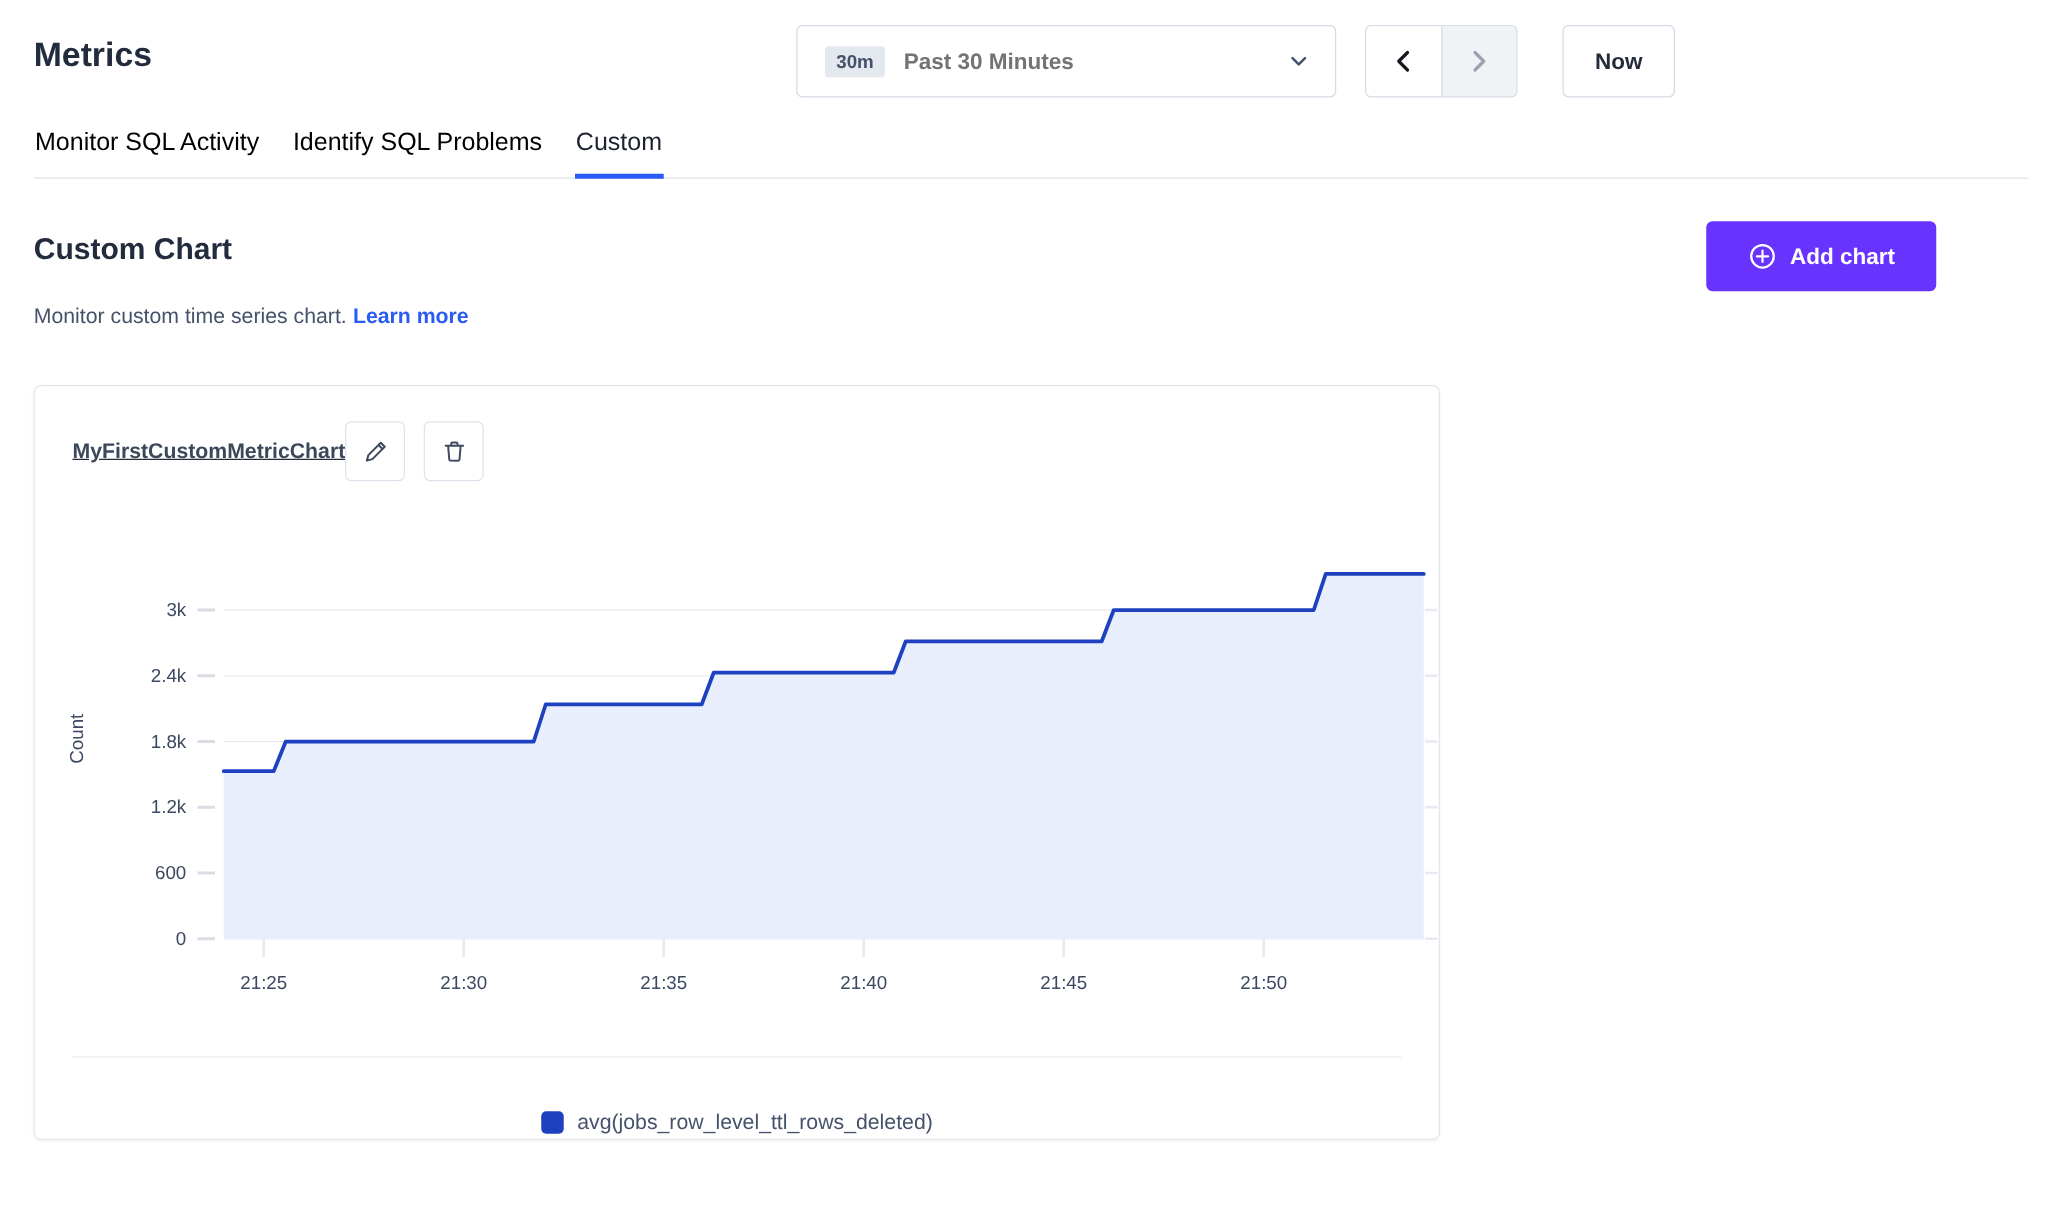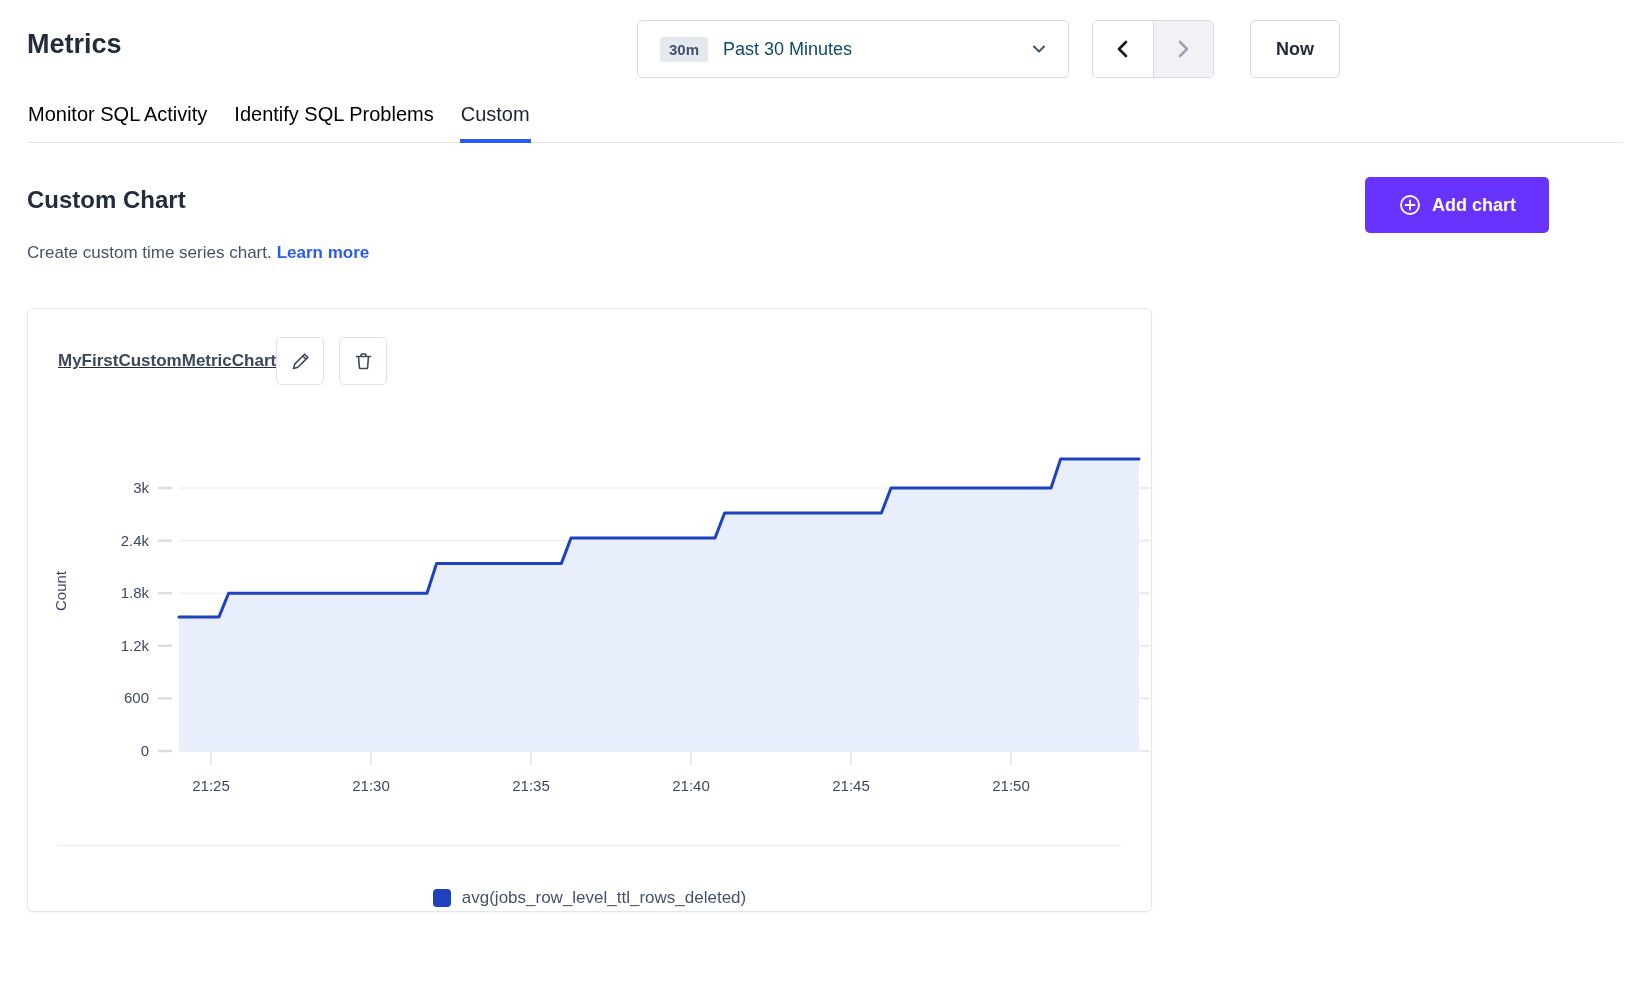--- a/index.html
+++ b/index.html
@@ -11,21 +11,21 @@
   }
   
   .page-title { position:absolute; left:27px; top:29px; font-size:27px; font-weight:700; color:#232c3d; }
   .time-selector {
     position:absolute; left:637px; top:20px; width:432px; height:58px;
     border:1px solid #d5dae6; border-radius:5px; background:#fff;
     display:flex; align-items:center; padding:0 20px 0 22px; gap:15px; cursor:pointer;
   }
   .time-badge { background:#e4e8ef; color:#44516b; font-size:15px; font-weight:700;
     padding:5px 9px; border-radius:3px; line-height:1; }
-  .time-label { flex:1; font-size:18px; font-weight:400; color:#0c4a6e; }
+  .time-label { flex:1; font-size:18px; font-weight:700; color:#737373; }
   .nav-group {
     position:absolute; left:1092px; top:20px; width:122px; height:58px;
     border:1px solid #d5dae6; border-radius:5px; background:#fff; display:flex; overflow:hidden;
   }
   .nav-half { flex:1; display:flex; align-items:center; justify-content:center; cursor:pointer; background:#fff; }
   .nav-half.disabled { background:#f1f2f6; cursor:default; }
   .nav-half + .nav-half { border-left:1px solid #d5dae6; }
   .now-button {
     position:absolute; left:1226px; top:20px; width:90px; height:58px;
     border:1px solid #d5dae6; border-radius:5px; background:#fff;
@@ -101,21 +101,21 @@
 
 <button class="now-button">Now</button>
 
 <div class="tabs">
   <div class="tab">Monitor SQL Activity</div>
   <div class="tab">Identify SQL Problems</div>
   <div class="tab active">Custom</div>
 </div>
 
 <h2 class="section-heading">Custom Chart</h2>
-<p class="section-desc"><span>Create custom time series chart.</span><a class="learn-more">Learn more</a></p>
+<p class="section-desc"><span>Monitor custom time series chart.</span><a class="learn-more">Learn more</a></p>
 
 <button class="add-chart">
   <span style="display:flex">
     <svg width="24" height="24" viewBox="0 0 24 24">
         <circle cx="12" cy="12" r="9" fill="none" stroke="#fff" stroke-width="1.8"></circle>
         <path d="M12 7.5v9M7.5 12h9" stroke="#fff" stroke-width="1.8" stroke-linecap="round"></path>
       </svg>
   </span>
   <span>Add chart</span>
 </button>

